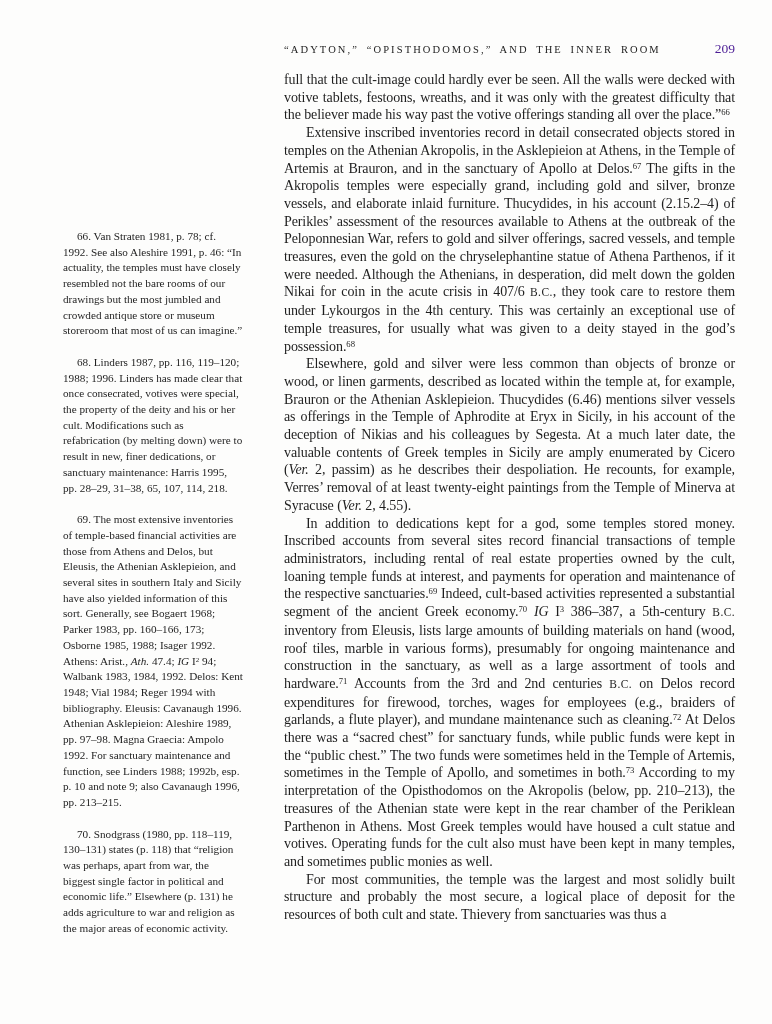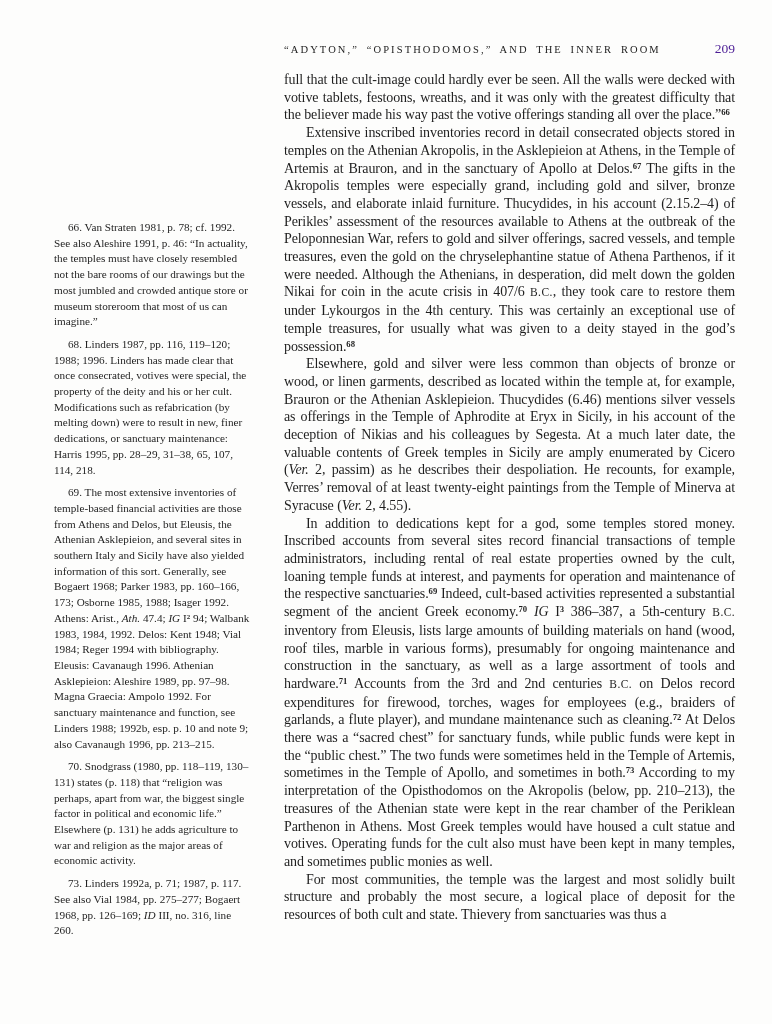--- a/index.html
+++ b/index.html
@@ -40,27 +40,26 @@
   }
   .main-col p { margin: 0; }
   .main-col p.indent { text-indent: 22px; }
   .fn-col {
     position: absolute;
     left: 47px; top: 213px; width: 212px;
     font-size: 11.2px;
     line-height: 15.7px;
     text-align: left;
   }
-  .fn-col p { margin: 7px; text-indent: 14px; }
+  .fn-col p { margin: 16px; text-indent: 14px; }
   sup {
     font-size: 0.62em;
     line-height: 0;
     vertical-align: 0.45em;
     letter-spacing: 0;
-    font-weight: bold;
   }
   .i { font-style: italic; }
   .sc { font-size: 0.82em; letter-spacing: 0.4px; }
 </style>
 </head>
 <body>
 
 <div class="page">
 
   <div class="running-head">

